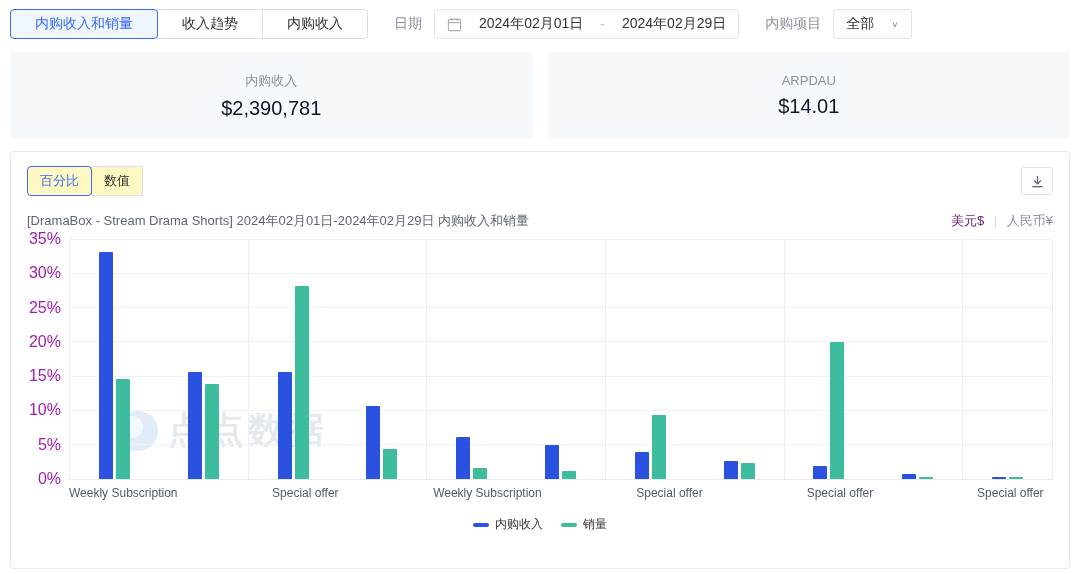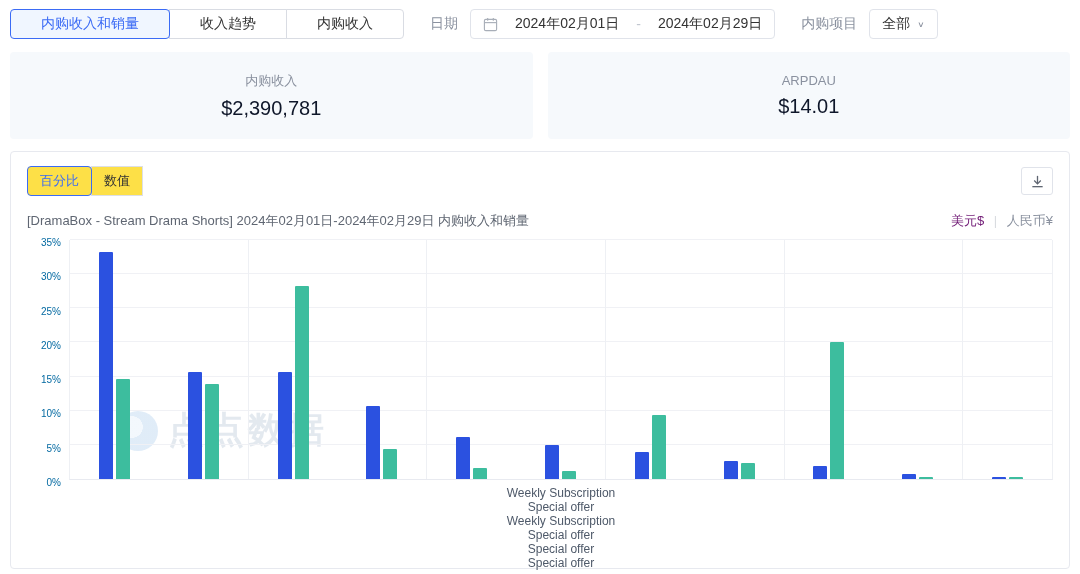--- a/index.html
+++ b/index.html
@@ -2,73 +2,73 @@
 <html><head>
 <meta charset="utf-8">
 <style>
   * { margin:0; padding:0; box-sizing:border-box; }
   html,body { width:1080px; height:574px; background:#fff;
     font-family:"Liberation Sans", sans-serif; color:#333; overflow:hidden; }
 
   
   .topbar { display:flex; align-items:center; padding:9px 10px 0 10px; gap:0; }
   .tab-group { display:inline-flex; }
-  .tab { font-size:14px; padding:5px 30px; border:1px solid #d9dce3; background:#fff;
+  .tab { font-size:14px; padding:5px 24px; border:1px solid #d9dce3; background:#fff;
     color:#333; cursor:pointer; margin-left:-1px; white-space:nowrap; }
   .tab:first-child { margin-left:0; border-radius:4px 0 0 4px; }
   .tab:last-child { border-radius:0 4px 4px 0; }
   .tab.active { color:#3b6bf5; border-color:#3b6bf5; background:#f0f6ff;
     border-radius:4px; position:relative; z-index:1; }
   .tb-label { font-size:14px; color:#8a919f; margin:0 12px 0 26px; }
   .date-box { display:flex; align-items:center; gap:17px; border:1px solid #e0e3ea;
     border-radius:4px; padding:5px 12px; font-size:14px; color:#333; background:#fff; cursor:pointer;}
   .date-sep { color:#c2c7d0; }
-  .select-box { display:flex; align-items:center; gap:7px; border:1px solid #e0e3ea;
+  .select-box { display:flex; align-items:center; gap:17px; border:1px solid #e0e3ea;
     border-radius:4px; padding:5px 12px; font-size:14px; color:#333; background:#fff; cursor:pointer;}
   .chev { font-size:10px; color:#8a919f; transform:scaleY(.8); }
   .icon-cal { width:15px; height:15px; color:#a8aeb8; }
 
   
   .stats { display:flex; gap:15px; padding:13px 10px 0 10px; }
   .stat-card { flex:1; background:#f6f9fc; border-radius:4px; height:87px;
     display:flex; flex-direction:column; align-items:center; justify-content:center; gap:7px; }
   .stat-label { font-size:13px; color:#8a919f; }
   .stat-value { font-size:20px; color:#0f172a; }
 
   
   .chart-card { margin:12px 10px 0 10px; border:1px solid #e7e9ef; border-radius:4px;
     background:#fff; padding:14px 16px 12px 16px; position:relative; height:418px; }
   .mode-row { display:flex; align-items:center; }
-  .mode-btn { font-size:13px; padding:5px 12px; border:1px solid #dcdfe6; background:#fde047;
+  .mode-btn { font-size:13px; padding:5px 12px; border:1px solid #dcdfe6; background:#fef9c3;
     color:#333; cursor:pointer; margin-left:-1px; }
   .mode-btn:first-child { margin-left:0; border-radius:4px 0 0 4px; }
   .mode-btn:last-child { border-radius:0 4px 4px 0; }
   .mode-btn.active { color:#3b6bf5; border-color:#3b6bf5; border-radius:4px; position:relative; z-index:1; }
   .dl-btn { margin-left:auto; width:32px; height:28px; border:1px solid #e0e3ea; border-radius:3px;
     background:#fff; display:flex; align-items:center; justify-content:center; cursor:pointer; color:#5f6672; }
 
   .title-row { display:flex; align-items:flex-end; margin-top:16px; }
   .chart-title { font-size:13px; color:#5f6672; }
   .currency { margin-left:auto; font-size:13px; white-space:nowrap; }
   .cur-usd { color:#701a75; cursor:pointer; }
   .cur-div { color:#d8dbe0; margin:0 6px; }
   .cur-cny { color:#8a919f; cursor:pointer; }
 
   
   .chart-wrap { display:flex; margin-top:10px; }
   .y-axis { position:relative; width:42px; height:240px; flex:none; }
-  .ytick { position:absolute; right:8px; font-size:10px; color:#0369a1; transform:translateY(8px); }
+  .ytick { position:absolute; right:8px; font-size:16px; color:#a21caf; transform:translateY(8px); }
   .plot { position:relative; flex:1; height:240px;
     border-left:1px solid #eef0f4; border-right:1px solid #eef0f4; border-bottom:1px solid #e8eaf0; }
   .gridline { position:absolute; left:0; right:0; height:1px; background:#f0f1f5; }
   .groups { position:absolute; inset:0; display:flex; }
   .group-cell { flex:1; display:flex; align-items:flex-end; justify-content:center; gap:3px; }
   .group-cell.vline { border-right:1px solid #eef0f4; }
   .bar { width:14px; border-radius:1px 1px 0 0; }
-  .x-labels { display:flex; margin-left:42px; margin-top:6px;flex-direction:column; }
+  .x-labels { display:flex; margin-left:42px; margin-top:6px; }
   .xlabel { flex:1; text-align:center; font-size:12px; color:#4e5969; white-space:nowrap; }
 
   .watermark { position:absolute; left:48px; top:166px; display:flex; align-items:center; gap:10px;
     pointer-events:none; }
   .wm-circle { width:40px; height:40px; border-radius:50%;
     background:radial-gradient(circle at 35% 40%, #e9f2fb 0 30%, #c7ddf2 31% 100%); opacity:.55; }
   .wm-text { font-size:36px; font-weight:bold; color:#9db1c9; opacity:.28; letter-spacing:4px; }
 
   .legend { display:flex; justify-content:center; gap:18px; margin-top:16px; }
   .legend-item { display:flex; align-items:center; gap:6px; font-size:12px; color:#333; cursor:pointer; }

